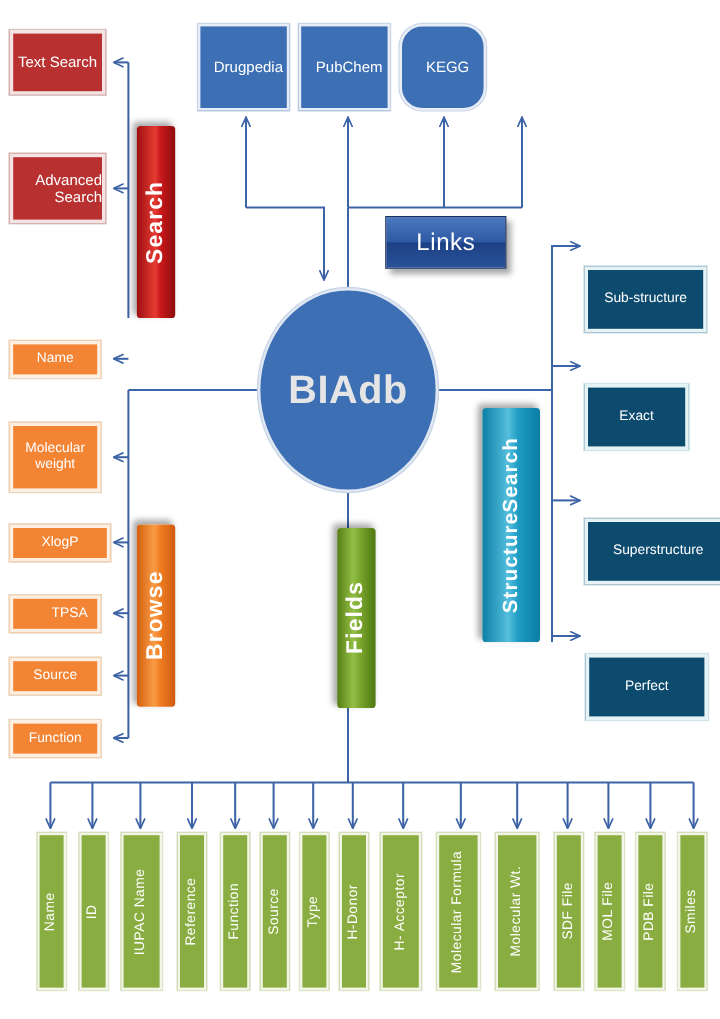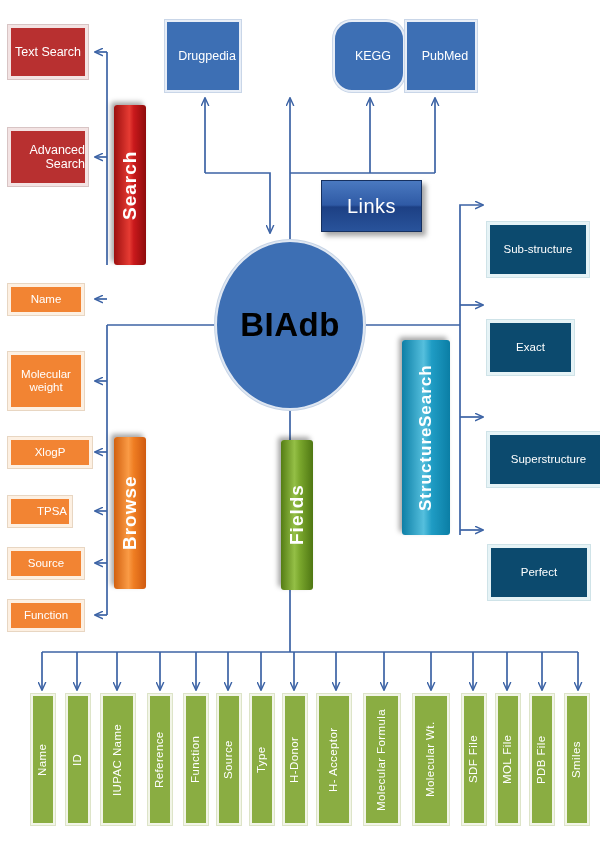--- a/index.html
+++ b/index.html
@@ -45,21 +45,21 @@
   .banner-struct{background:linear-gradient(to right,#0b7ea5 0%,#1f9cc4 38%,#55bfdd 55%,#0d7fa6 100%);
                  font-size:17px;text-align:center;}
 
   
   .links-box{background:linear-gradient(to bottom,#4a79c0 0%,#2f5aa5 48%,#1d4084 52%,#29539b 100%);
              border:1px solid #16305f;font-size:20px;letter-spacing:.5px;
              box-shadow:4px 4px 5px rgba(0,0,0,.35);}
 
   
   .ellipse{border-radius:50%;background:#3d6fb4;border:2px solid #dfe7f2;
-           box-shadow:0 0 0 1px #c6d4e6;color:#000000;font-size:33px;
+           box-shadow:0 0 0 1px #c6d4e6;color:#e5e5e5;font-size:33px;
            font-weight:bold;letter-spacing:.5px;}
 </style>
 </head>
 <body>
 
 <div id="stage">
 
   <svg id="wires" viewBox="0 0 600 849">
     <defs>
       <marker id="ah" markerWidth="9" markerHeight="9" refX="8" refY="4.5" orient="auto" markerUnits="userSpaceOnUse">
@@ -114,34 +114,34 @@
       <path d="M384,652 L384,690" marker-end="url(#ah)"></path>
       <path d="M431,652 L431,690" marker-end="url(#ah)"></path>
       <path d="M473,652 L473,690" marker-end="url(#ah)"></path>
       <path d="M507,652 L507,690" marker-end="url(#ah)"></path>
       <path d="M542,652 L542,690" marker-end="url(#ah)"></path>
       <path d="M578,652 L578,690" marker-end="url(#ah)"></path>
     </g>
   </svg>
 
   <div class="node blue-box" style="left:165px;top:20px;width:76px;height:72px;">Drugpedia</div>
+  <div class="node blue-box" style="left:249px;top:20px;width:76px;height:72px;">PubChem</div>
   <div class="node blue-box" style="left:333px;top:20px;width:72px;height:72px;border-radius:19px;">KEGG</div>
-  <div class="node blue-box" style="left:405px;top:20px;width:72px;height:72px;">PubMed</div>
 
-  <div class="node links-box" style="left:321px;top:180px;width:101px;height:52px;">Links</div>
+  <div class="node links-box" style="left:321px;top:180px;width:101px;height:44px;">Links</div>
 
   <div class="node red-box" style="left:8px;top:25px;width:80px;height:54px;">Text Search</div>
   <div class="node red-box" style="left:8px;top:128px;width:80px;height:58px;">Advanced Search</div>
 
   <div class="node banner banner-search" style="left:114px;top:105px;width:32px;height:160px;">Search</div>
 
   <div class="node orange-box" style="left:8px;top:284px;width:76px;height:31px;">Name</div>
   <div class="node orange-box" style="left:8px;top:352px;width:76px;height:58px;padding:0 4px;">Molecular weight</div>
   <div class="node orange-box" style="left:8px;top:437px;width:84px;height:31px;">XlogP</div>
-  <div class="node orange-box" style="left:8px;top:496px;width:64px;height:31px;padding-left:24px;">TPSA</div>
+  <div class="node orange-box" style="left:8px;top:496px;width:76px;height:31px;padding-left:24px;">TPSA</div>
   <div class="node orange-box" style="left:8px;top:548px;width:76px;height:31px;">Source</div>
   <div class="node orange-box" style="left:8px;top:600px;width:76px;height:31px;">Function</div>
 
   <div class="node banner banner-browse" style="left:114px;top:437px;width:32px;height:152px;">Browse</div>
 
   <div class="node ellipse" style="left:215px;top:240px;width:150px;height:170px;">BIAdb</div>
 
   <div class="node banner banner-fields" style="left:281px;top:440px;width:32px;height:150px;">Fields</div>
 
   <div class="node banner banner-struct" style="left:402px;top:340px;width:48px;height:195px;">

